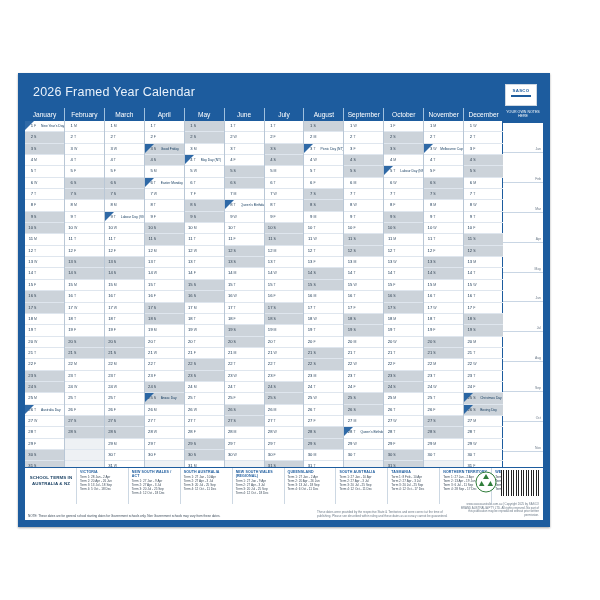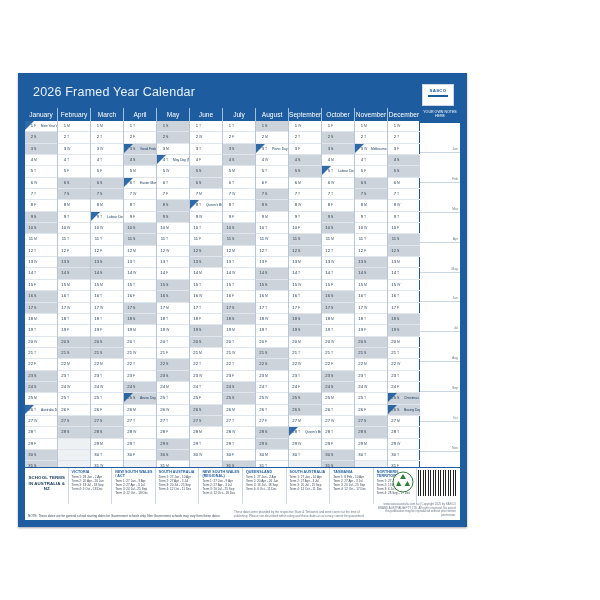--- a/index.html
+++ b/index.html
@@ -5,21 +5,21 @@
   html,body{margin:0;padding:0;}
   body{
     width:600px;height:600px;background:#ffffff;
     font-family:"Liberation Sans", sans-serif;
     overflow:hidden;
   }
   .stage{position:relative;width:600px;height:600px;}
 
   
   .frame{
-    position:absolute;left:18px;top:73px;width:449px;height:454px;
+    position:absolute;left:18px;top:73px;width:532px;height:454px;
     background:#1d5c9e;
     box-shadow:0 1px 2px rgba(0,0,0,.35);
   }
   .sheet{
     position:absolute;left:7px;top:7px;right:7px;bottom:7px;
     background:#ffffff;
   }
 
   
   .titlebar{

